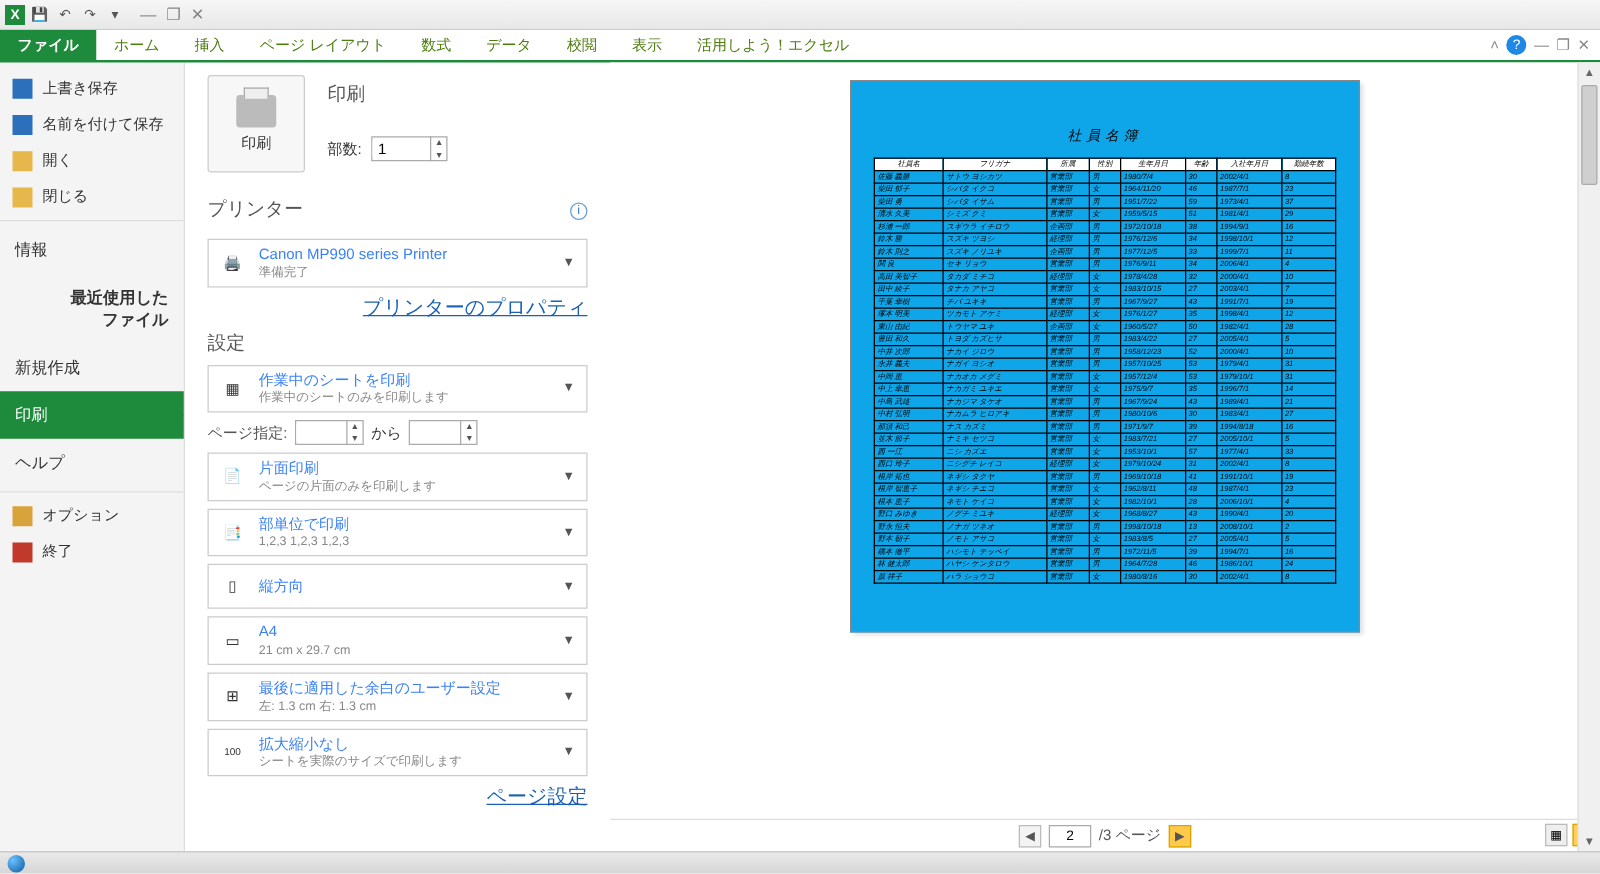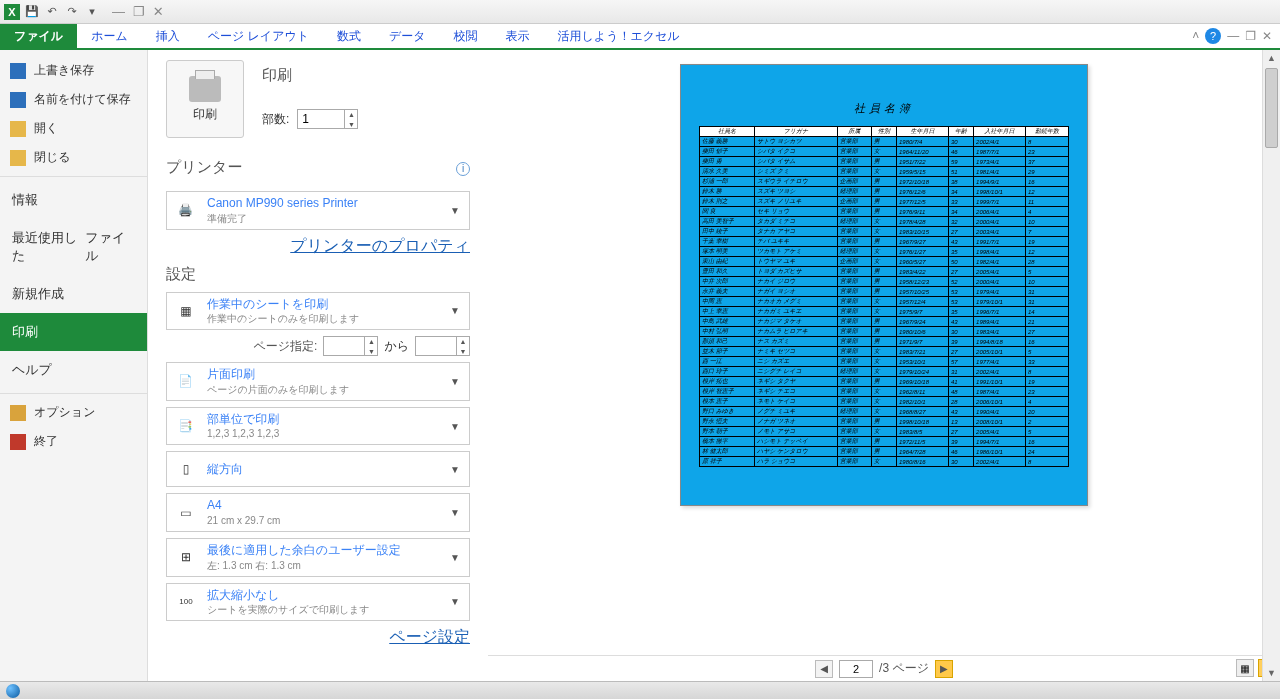--- a/index.html
+++ b/index.html
@@ -7,21 +7,21 @@
 
 
 .titlebar { height: 24px; background: linear-gradient(#f6f6f6,#e8e8e8); display: flex; align-items: center; font-size: 12px; color: #444; border-bottom: 1px solid #ccc; }
 .titlebar .qat { display: flex; align-items: center; gap: 4px; padding: 0 4px; }
 .titlebar .qat .ico { width: 16px; height: 16px; display: inline-flex; align-items: center; justify-content: center; font-size: 11px; color: #555; }
 .titlebar .title { flex: 1; text-align: center; }
 .titlebar .winctrl { display: flex; gap: 8px; padding: 0 8px; color: #888; font-size: 13px; }
 
 
 .ribbon { height: 26px; background: #fff; display: flex; align-items: stretch; border-bottom: 2px solid #1e8a3b; font-size: 12px; position: relative; }
-.ribbon .tab { padding: 0 14px; display: flex; align-items: center; color: #1d4ed8; cursor: pointer; }
+.ribbon .tab { padding: 0 14px; display: flex; align-items: center; color: #4d7c0f; cursor: pointer; }
 .ribbon .tab.file { background: #1e8a3b; color: #fff; font-weight: bold; }
 .ribbon .rctl { margin-left: auto; display: flex; align-items: center; gap: 6px; padding-right: 8px; color: #888; }
 .ribbon .helpico { width:16px;height:16px;border-radius:50%;background:#1e88e5;color:#fff;font-size:11px;display:inline-flex;align-items:center;justify-content:center;}
 
 
 .backstage { display: flex; height: calc(100% - 50px - 18px); }
 .bs-nav { width: 148px; background: #f4f4f4; border-right: 1px solid #ddd; padding-top: 6px; font-size: 12px; color: #333; }
 .bs-nav .item { padding: 6px 10px; display: flex; align-items: center; gap: 8px; cursor: pointer; }
 .bs-nav .item .ic { width: 16px; height: 16px; display: inline-block; }
 .bs-nav .item.big { padding: 10px 12px; font-size: 13px; }
@@ -47,21 +47,21 @@
 .section-hd .info{width:14px;height:14px;border-radius:50%;border:1px solid #6aa0d8;color:#3a7bbf;font-size:10px;display:flex;align-items:center;justify-content:center;}
 
 .dd{border:1px solid #ccc;background:#fff;display:flex;align-items:center;padding:4px 6px;gap:8px;cursor:pointer;position:relative;margin-bottom:6px;}
 .dd .ddico{width:26px;height:26px;flex-shrink:0;display:flex;align-items:center;justify-content:center;}
 .dd .t{flex:1;line-height:1.3;}
 .dd .t .main{color:#3b82f6;}
 .dd .t .sub{color:#888;font-size:10px;}
 .dd .chev{color:#555;font-size:10px;padding:0 3px;}
 .linkrow{text-align:right;margin:2px 0 8px;}
 .linkrow a{color:#1a5fb4;font-size:16px;text-decoration:underline;cursor:pointer;}
-.pagerange{display:flex;align-items:center;gap:6px;margin:6px 0;justify-content:flex-end;}
+.pagerange{display:flex;align-items:center;gap:6px;margin:6px 0;}
 .pagerange .lbl{color:#555;}
 .pagerange .spin input{width:40px;}
 
 
 .preview { flex:1; background:#fff; position:relative; display:flex; flex-direction:column; }
 .preview .sheet-wrap{flex:1;display:flex;align-items:flex-start;justify-content:center;padding:14px 40px;overflow:hidden;}
 .sheet{width:408px;height:442px;border:1px solid #888;box-shadow:2px 2px 4px rgba(0,0,0,.15);background:#0ea5e9;padding:36px 18px 18px;font-size:7px;color:#000;font-style:italic;}
 .sheet .doctitle{text-align:center;font-size:11px;margin-bottom:10px;letter-spacing:4px;}
 .sheet table{border-collapse:collapse;width:100%;font-size:6px;}
 .sheet th,.sheet td{border:1px solid #000;padding:0 2px;white-space:nowrap;overflow:hidden;}
@@ -137,21 +137,21 @@
         <span>開く</span>
       </div>
     <div class="item">
         <span class="ic ic-close"></span>
         <span>閉じる</span>
       </div>
     <div class="sep"></div>
     <div class="item big">
         <span>情報</span>
       </div>
-    <div class="item big" style="flex-direction:row;align-items:flex-end;gap:0;">
+    <div class="item big" style="flex-direction:column;align-items:flex-end;gap:0;font-weight:bold;">
         <span>最近使用した</span>
         <span>ファイル</span>
       </div>
     <div class="item big">
         <span>新規作成</span>
       </div>
     <div class="item big sel">
         <span>印刷</span>
       </div>
     <div class="item big">

